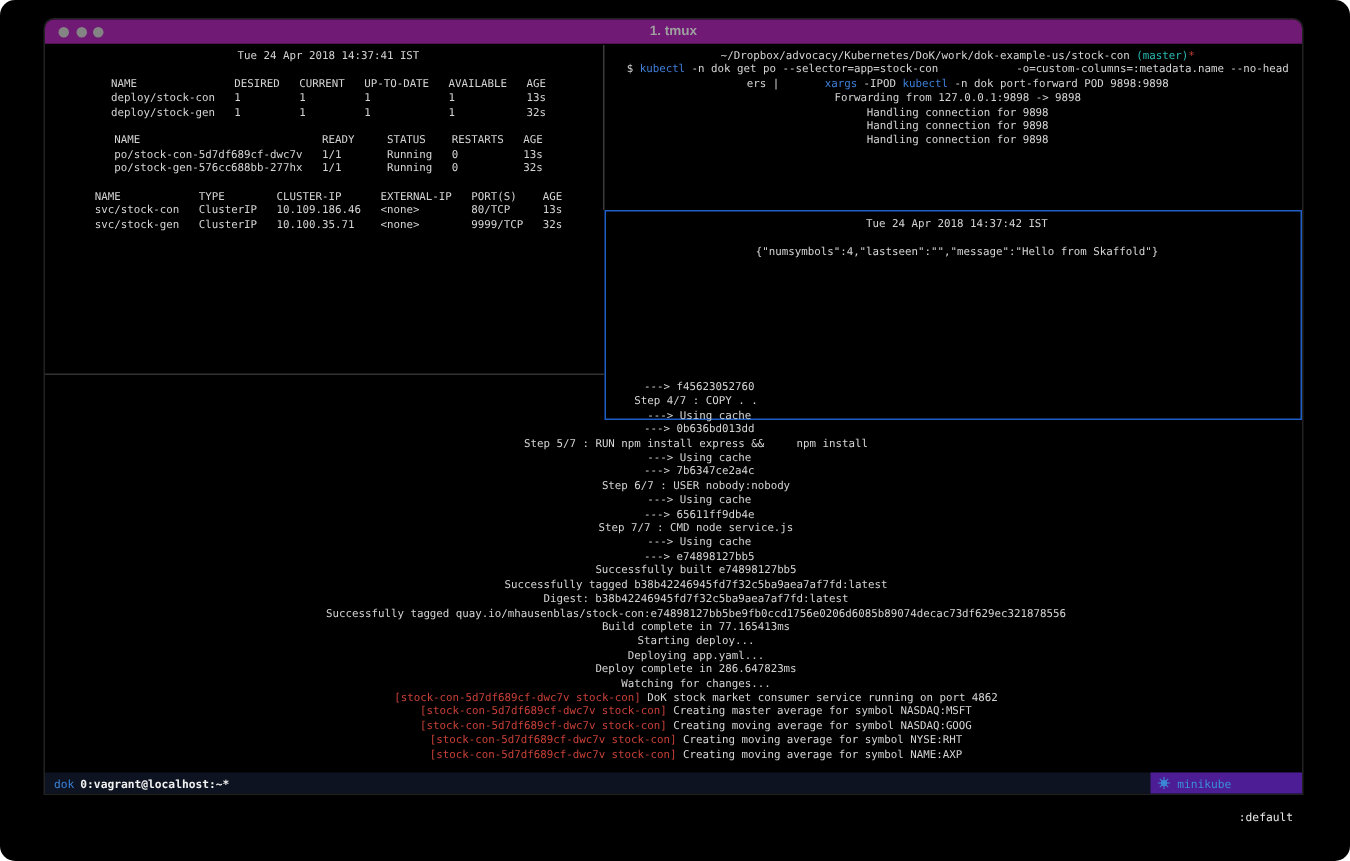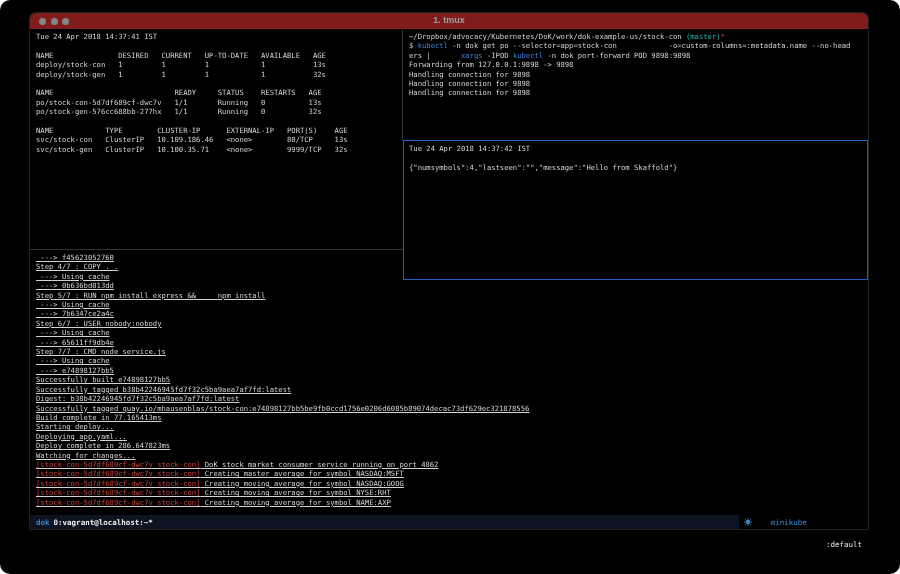--- a/index.html
+++ b/index.html
@@ -2,56 +2,56 @@
 <html><head>
 <meta charset="utf-8">
 <style>
   html,body { margin:0; padding:0; width:900px; height:574px; background:#ffffff; overflow:hidden; }
   .screen { position:absolute; inset:0; background:#000000; border-radius:10px; }
 
   .window { position:absolute; left:30px; top:13px; width:838px; height:516px;
             background:#000000; border-radius:6px 6px 0 0; box-shadow:0 0 0 1px #222; }
 
   
-  .titlebar { position:relative; height:16px; background:#7f1d1d; border-radius:6px 6px 0 0;
+  .titlebar { position:relative; height:16px; background:#701a75; border-radius:6px 6px 0 0;
               border-bottom:1px solid #000; }
   .traffic-lights { position:absolute; left:9px; top:4.5px; display:flex; gap:4.5px; }
   .tl { width:7px; height:7px; border-radius:50%; background:#848484; display:inline-block; }
   .titletext { position:absolute; left:0; right:0; top:2px; text-align:center;
                font-family:"Liberation Sans", sans-serif; font-size:9px; font-weight:bold; color:#9f9f9f; }
 
   
   .content { position:absolute; left:0; top:17px; width:838px; height:485px; background:#000; }
 
   pre.pane { margin:0; font-family:"DejaVu Sans Mono", monospace; font-size:7.2px; line-height:9.4px;
-             color:#d4d4d4; white-space:pre; overflow:hidden; position:absolute; box-sizing:border-box; }
+             color:#d4d4d4; white-space:pre; overflow:hidden; position:absolute; box-sizing:border-box;text-align:center; }
 
   .pane-topleft  { left:0; top:0; width:372px; height:219px; padding:2px 0 0 6px; }
   .pane-topright { left:374px; top:0; width:464px; height:110px; padding:2px 0 0 5px; }
   .pane-active   { left:373px; top:110px; width:465px; height:140px; padding:3px 0 0 5px;
                    border:1px solid #1d5fc4; }
-  .pane-bottom   { left:0; top:220px; width:838px; height:265px; padding:3px 0 0 6px;text-decoration:underline; }
+  .pane-bottom   { left:12px; top:220px; width:838px; height:265px; padding:3px 0 0 6px; }
 
   .vdiv      { position:absolute; left:372px; top:0; width:1px; height:110px; background:#3a3a3a; }
   .hdiv-left { position:absolute; left:0; top:219px; width:373px; height:1px; background:#333333; }
 
   
   .c-fg   { color:#d4d4d4; }
   .c-blue { color:#3e7fd8; }
   .c-cyan { color:#29b8b0; }
   .c-red  { color:#c74038; }
 
   
   .statusbar { position:absolute; left:0; bottom:0; width:838px; height:14px; background:#0d1320;
                display:flex; align-items:center; font-family:"DejaVu Sans Mono", monospace;
                font-size:7.5px; color:#cfd6e4; }
-  .session  { color:#3b82d8; font-weight:bold; padding:0 4px 0 6px; }
+  .session  { color:#3b82d8; font-weight:normal; padding:0 4px 0 6px; }
   .winitem  { color:#f2f2f2; font-weight:bold; padding-right:6px;text-align:right; }
   .spacer   { flex:1; }
-  .status-right { display:flex; align-items:center; gap:19px; background:#000000; height:14px;
+  .status-right { display:flex; align-items:center; gap:5px; background:#4c1d95; height:14px;
                   padding:0 6px 0 5px; }
   .ctx { color:#3b8ed8; }
   .ns  { color:#e8e8e8;margin-top:44px; }
 </style>
 </head>
 <body>
 
 <div class="screen">
   <div class="window">
 

